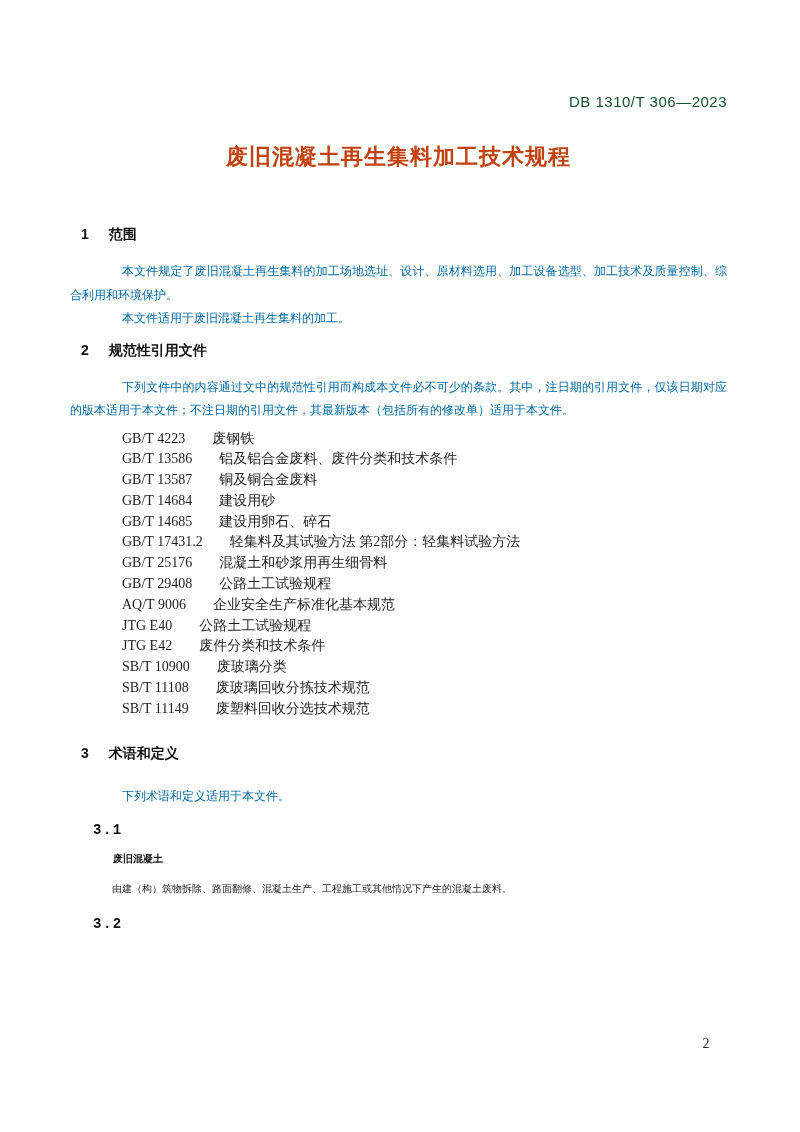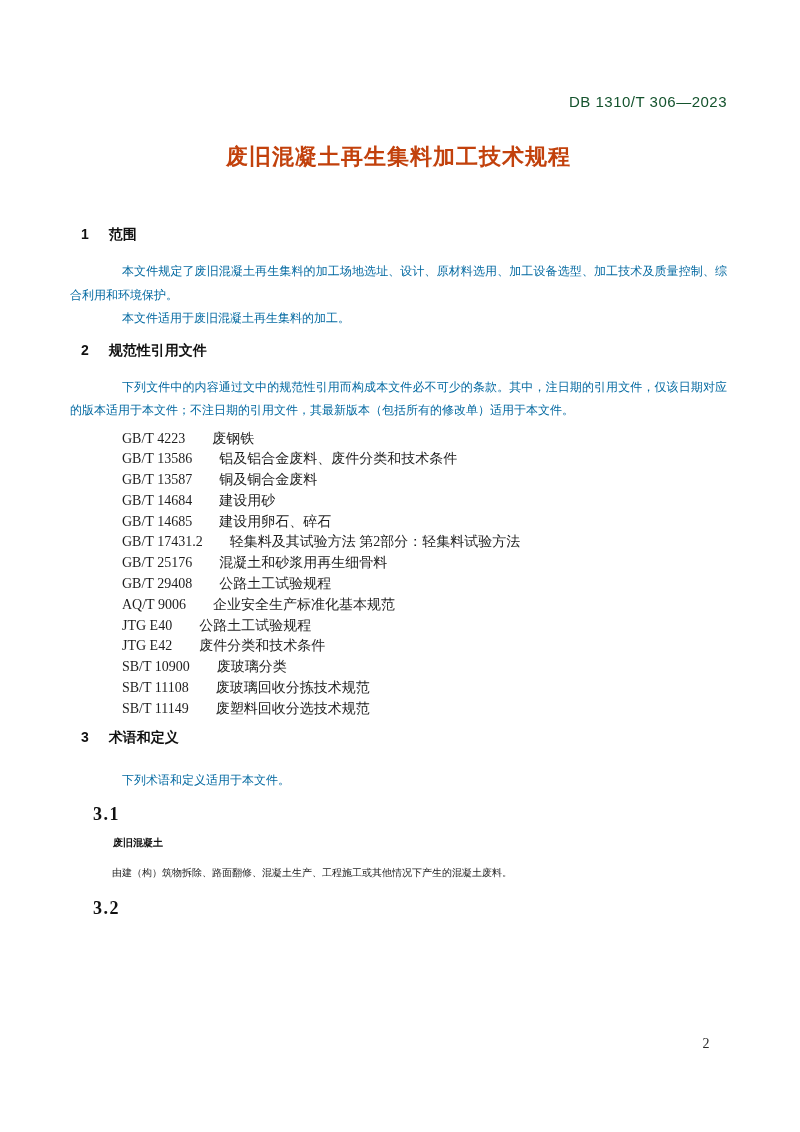--- a/index.html
+++ b/index.html
@@ -43,21 +43,21 @@
     font-family: "Liberation Sans", sans-serif;
     font-weight: bold;
     font-size: 14px;
     line-height: 20px;
     padding-left: 11px;
     color: #111;
   }
   .clause-heading .clause-num { margin-right: 20px; }
   .mt-h1 { margin-top: 50px; }
   .mt-h2 { margin-top: 9px; }
-  .mt-h3 { margin-top: 7px; }
+  .mt-h3 { margin-top: 23px; }
   
   .para {
     font-size: 12px;
     line-height: 23.5px;
     text-align: justify;
     text-indent: 52px;
     margin: 0;
     color: #0369a1;
   }
   .mt-p { margin-top: 16px; }
@@ -66,23 +66,23 @@
   .ref-list { margin-top: 6px; }
   .ref-row {
     padding-left: 52px;
     font-size: 14px;
     line-height: 20.8px;
     white-space: nowrap;
   }
   .ref-name { margin-left: 27px; }
   
   .term-num {
-    font-family: Liberation Serif, serif;
+    font-family: Liberation Mono, monospace;
     font-weight: bold;
-    font-size: 18px;
+    font-size: 14px;
     line-height: 18px;
     letter-spacing: 1.5px;
     padding-left: 23px;
     color: #111;
   }
   .term-name {
     font-family: "Liberation Sans", sans-serif;
     font-weight: bold;
     font-size: 10px;
     line-height: 20px;

